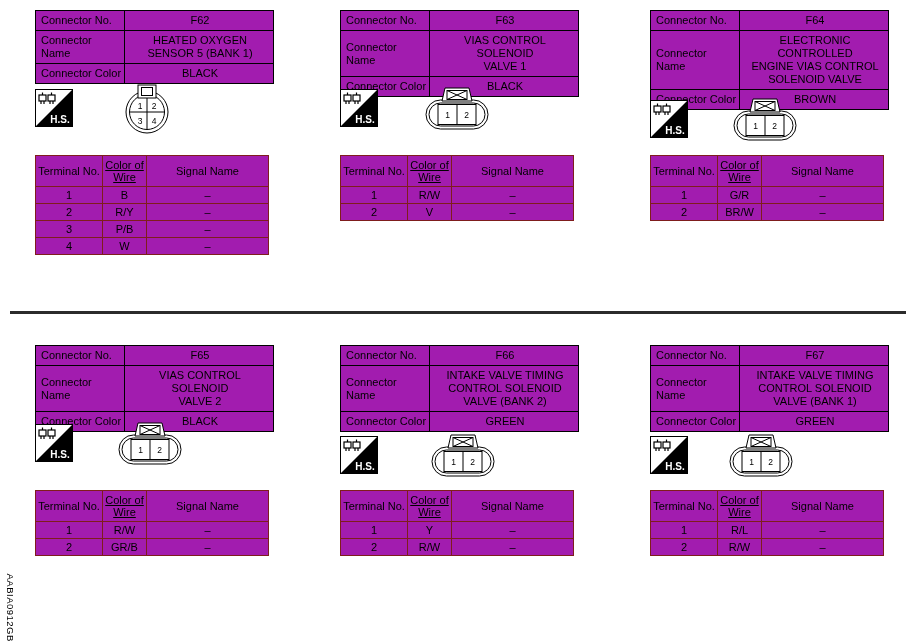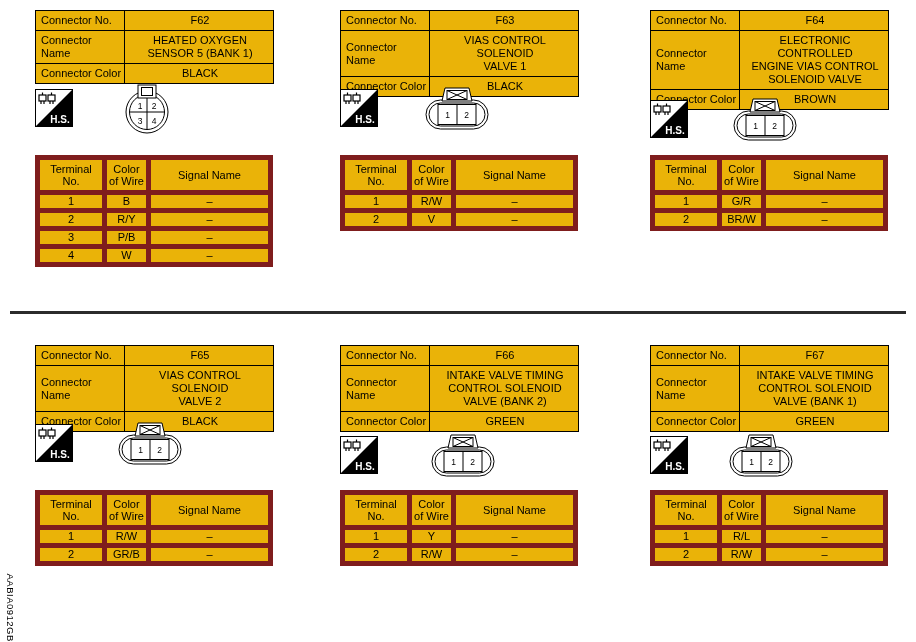--- a/index.html
+++ b/index.html
@@ -3,31 +3,31 @@
 <meta charset="utf-8">
 <style>
   * { margin:0; padding:0; box-sizing:border-box; }
   html,body { background:#ffffff; }
   body {
     width:916px; height:642px; position:relative; overflow:hidden;
     font-family:"Liberation Sans", sans-serif; color:#000;
   }
   .info-table, .term-table {
     position:absolute; border-collapse:collapse; font-size:11px; line-height:13px;
-    background:#eab308;
+    background:#a21caf;
   }
   .info-table td { border:1px solid #000; vertical-align:middle; }
   .info-table .lbl { width:89px; padding:3px 2px 3px 5px; }
   .info-table .val { width:149px; padding:3px 4px 3px 6px; white-space:pre-line;text-align:center; }
   .term-table th, .term-table td {
-    border:5px solid #7f1d1d; text-align:center; vertical-align:middle; font-weight:normal;
+    border:1px solid #7f1d1d; text-align:center; vertical-align:middle; font-weight:normal;
   }
   .term-table th { line-height:12px; padding:3px 1px; height:30px; }
   .term-table td { height:17px; padding:0 2px; }
-  .c-term { width:67px; } .c-wire { width:44px; } .c-sig { width:122px; }
+  .c-term { width:67px; } .c-wire { width:44px;text-decoration:underline; } .c-sig { width:122px; }
   .abs { position:absolute; }
   .divider { position:absolute; left:10px; top:311px; width:896px; height:3px; background:#2b2b2b; }
   .figcode {
     position:absolute; left:-23px; top:601px; width:66px; text-align:center;
     font-size:9.5px; letter-spacing:0.5px; transform:rotate(90deg); white-space:nowrap;
   }
   svg text { font-family:"Liberation Sans", sans-serif; }
   .hs-text { font-size:10px; font-weight:bold; fill:#fff; text-anchor:middle; }
   .pin-num { font-size:8.5px; fill:#000; text-anchor:middle; }
 </style>

